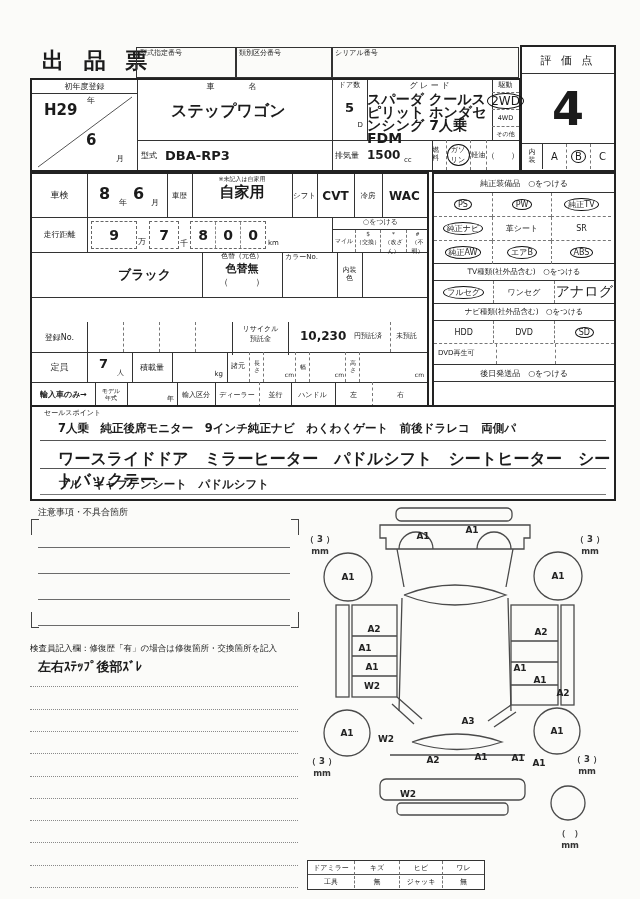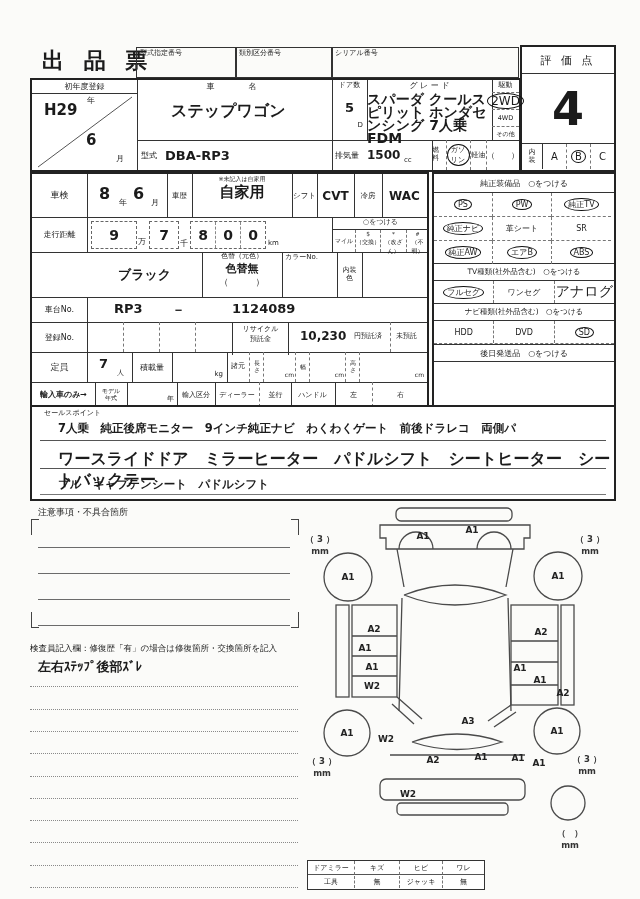--- a/index.html
+++ b/index.html
@@ -195,26 +195,20 @@
       </div>
       <div class="a br" style="left:250px;top:0;width:55px;height:45px">
         <span class="a lb7" style="left:3px;top:2px">カラーNo.</span>
       </div>
       <div class="a br c" style="left:305px;top:0;width:25px;height:45px">
         <span class="lb7" style="width:16px;word-break:break-all;text-align:center">内装色</span>
       </div>
       <div class="a" style="left:330px;top:0;width:65px;height:45px"></div>
     </div>
 
-    <div class="a bb" style="left:0;top:123px;width:395px;height:25px">
-      <div class="a br c" style="left:0;top:0;width:55px;height:25px;font-size:8px">車台No.</div>
-      <span class="a v13" style="left:82px;top:4px">RP3</span>
-      <span class="a v13" style="left:140px;top:4px">－</span>
-      <span class="a v13" style="left:200px;top:4px">1124089</span>
-    </div>
 
     <div class="a bb" style="left:0;top:148px;width:395px;height:30px">
       <div class="a br c" style="left:0;top:0;width:55px;height:30px;font-size:8px">登録No.</div>
       <div class="a" style="left:91px;top:0;width:0;height:30px;border-left:1px dashed #777"></div>
       <div class="a" style="left:127px;top:0;width:0;height:30px;border-left:1px dashed #777"></div>
       <div class="a" style="left:163px;top:0;width:0;height:30px;border-left:1px dashed #777"></div>
       <div class="a" style="left:200px;top:0;width:55px;height:30px;border-left:1px solid #333;border-right:1px solid #333;text-align:center;font-size:7px;line-height:1.4;padding-top:3px">
         <div>リサイクル</div>
           <div>預託金</div>
       </div>
@@ -321,20 +315,25 @@
     <div style="height:22px;display:flex;border-bottom:1px dashed #777">
       <div class="c" style="flex:1;font-size:8px">
           <span>HDD</span>
         </div>
       <div class="c" style="flex:1;font-size:8px;border-left:1px dashed #777">
           <span>DVD</span>
         </div>
       <div class="c" style="flex:1;font-size:8px;border-left:1px dashed #777">
           <span class="circ">SD</span>
         </div>
+    </div>
+    <div style="height:20px;display:flex">
+      <div style="flex:1;font-size:7px;padding:4px 0 0 4px">DVD再生可</div>
+      <div style="flex:1;border-left:1px dashed #777"></div>
+      <div style="flex:1;border-left:1px dashed #777"></div>
     </div>
     <div class="c bt bb" style="height:16px;font-size:8px">後日発送品　○をつける</div>
   </div>
 
   <div class="a bx2" style="left:30px;top:405px;width:582px;height:92px;background:#fff">
     <div class="lb7" style="padding:3px 0 0 12px">セールスポイント</div>
     <div class="a bold" style="left:26px;top:14px;font-size:11.5px">7人乗　純正後席モニター　9インチ純正ナビ　わくわくゲート　前後ドラレコ　両側パ</div>
     <div class="a" style="left:8px;top:33px;width:566px;border-top:1.5px solid #555"></div>
     <div class="a bold" style="left:26px;top:42px;font-size:16px">ワースライドドア　ミラーヒーター　パドルシフト　シートヒーター　シートバックテー</div>
     <div class="a" style="left:8px;top:61px;width:566px;border-top:1.5px solid #555"></div>

